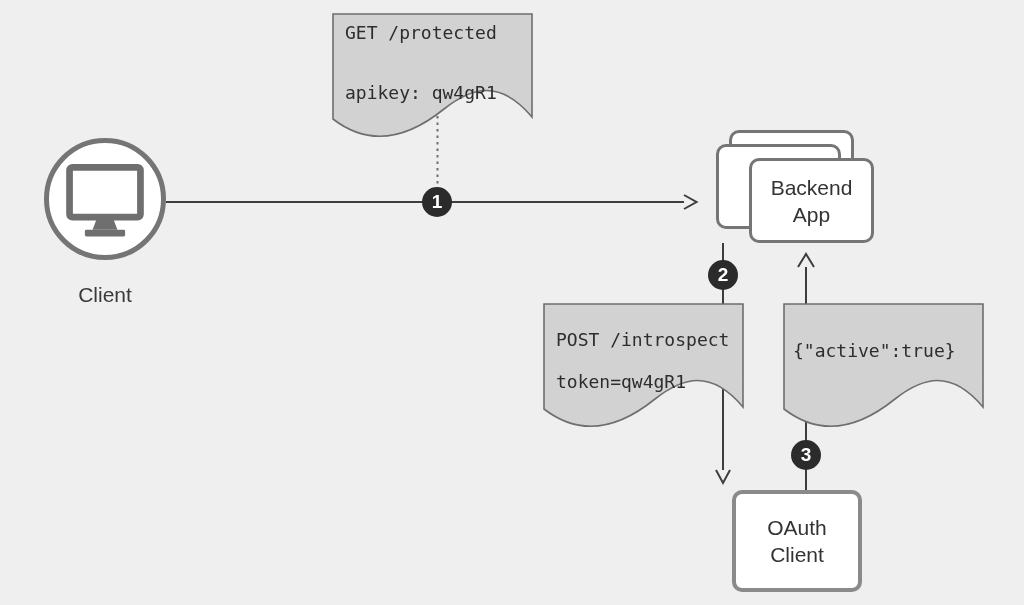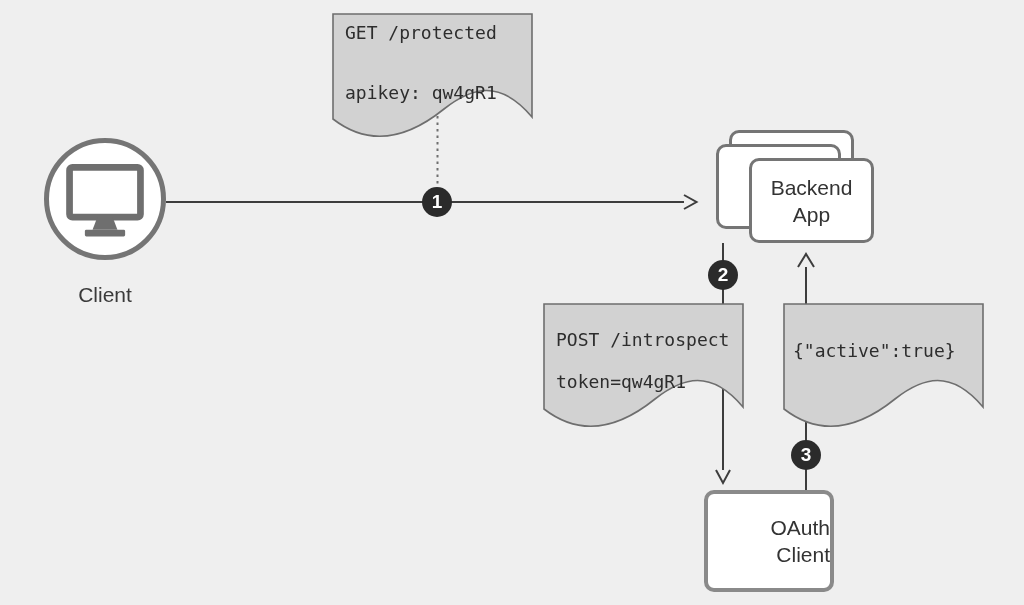--- a/index.html
+++ b/index.html
@@ -32,23 +32,23 @@
     display:flex;align-items:center;justify-content:center;z-index:2;}
   .client-label{position:absolute;left:25px;top:283px;width:160px;text-align:center;
     font-size:21px;color:var(--label-text);z-index:2;}
 
   
   .card{position:absolute;width:125px;height:85px;background:var(--shape-fill);
     border:3px solid var(--shape-border);border-radius:10px;z-index:2;}
   .card.back{left:729px;top:130px;}
   .card.mid{left:716px;top:144px;}
   .card.front{left:703px;top:158px;display:flex;flex-direction:column;align-items:center;justify-content:center;margin-left:46px;}
-  .server-box{position:absolute;left:704px;top:490px;width:130px;height:102px;
+  .server-box{position:absolute;left:732px;top:490px;width:130px;height:102px;
     background:var(--shape-fill);border:4px solid #8a8a8a;border-radius:10px;
-    display:flex;flex-direction:column;align-items:flex-end;justify-content:center;z-index:2;}
+    display:flex;flex-direction:column;align-items:center;justify-content:center;z-index:2;}
   .shape-label{font-size:21px;line-height:27px;color:#333333;text-align:center;}
 
   
   .note{position:absolute;width:201px;height:130px;z-index:2;}
   .note svg{position:absolute;left:0;top:0;}
   .note svg path{fill:var(--note-fill);stroke:var(--note-border);stroke-width:1.6;}
   .note .note-text{position:absolute;left:13px;color:var(--note-text);
     font-family:"DejaVu Sans Mono","Liberation Mono",monospace;font-size:18px;
     line-height:30px;white-space:pre;}
   .note-request{left:332px;top:13px;}

